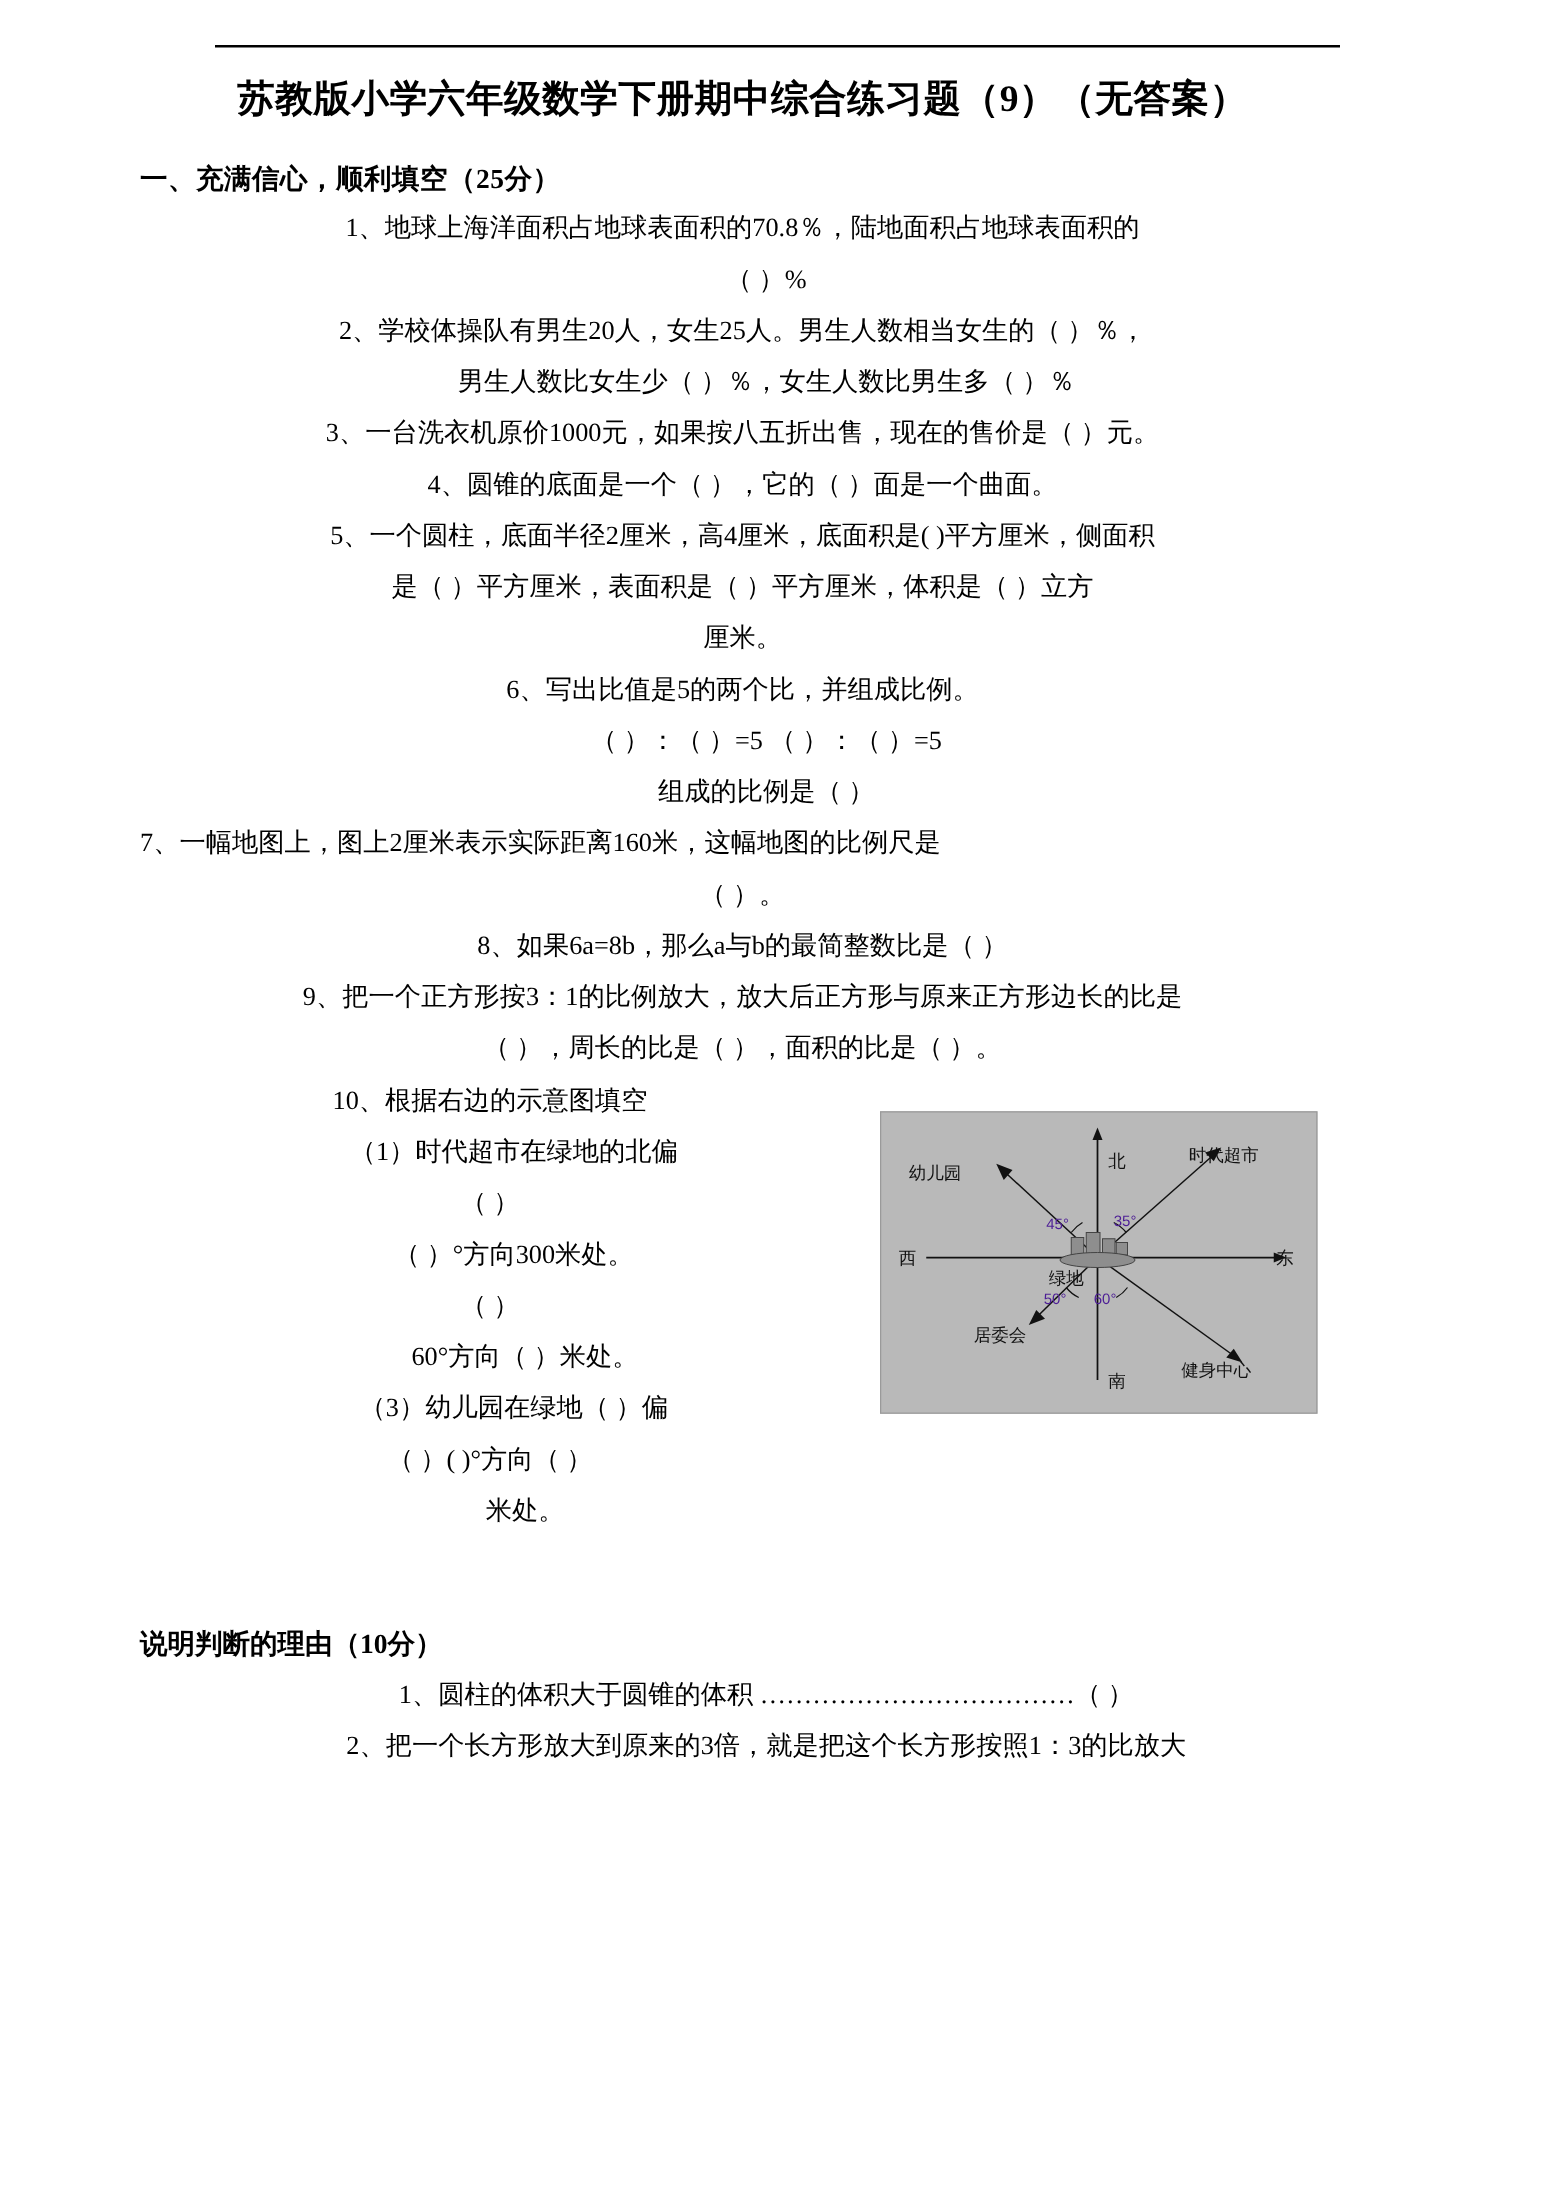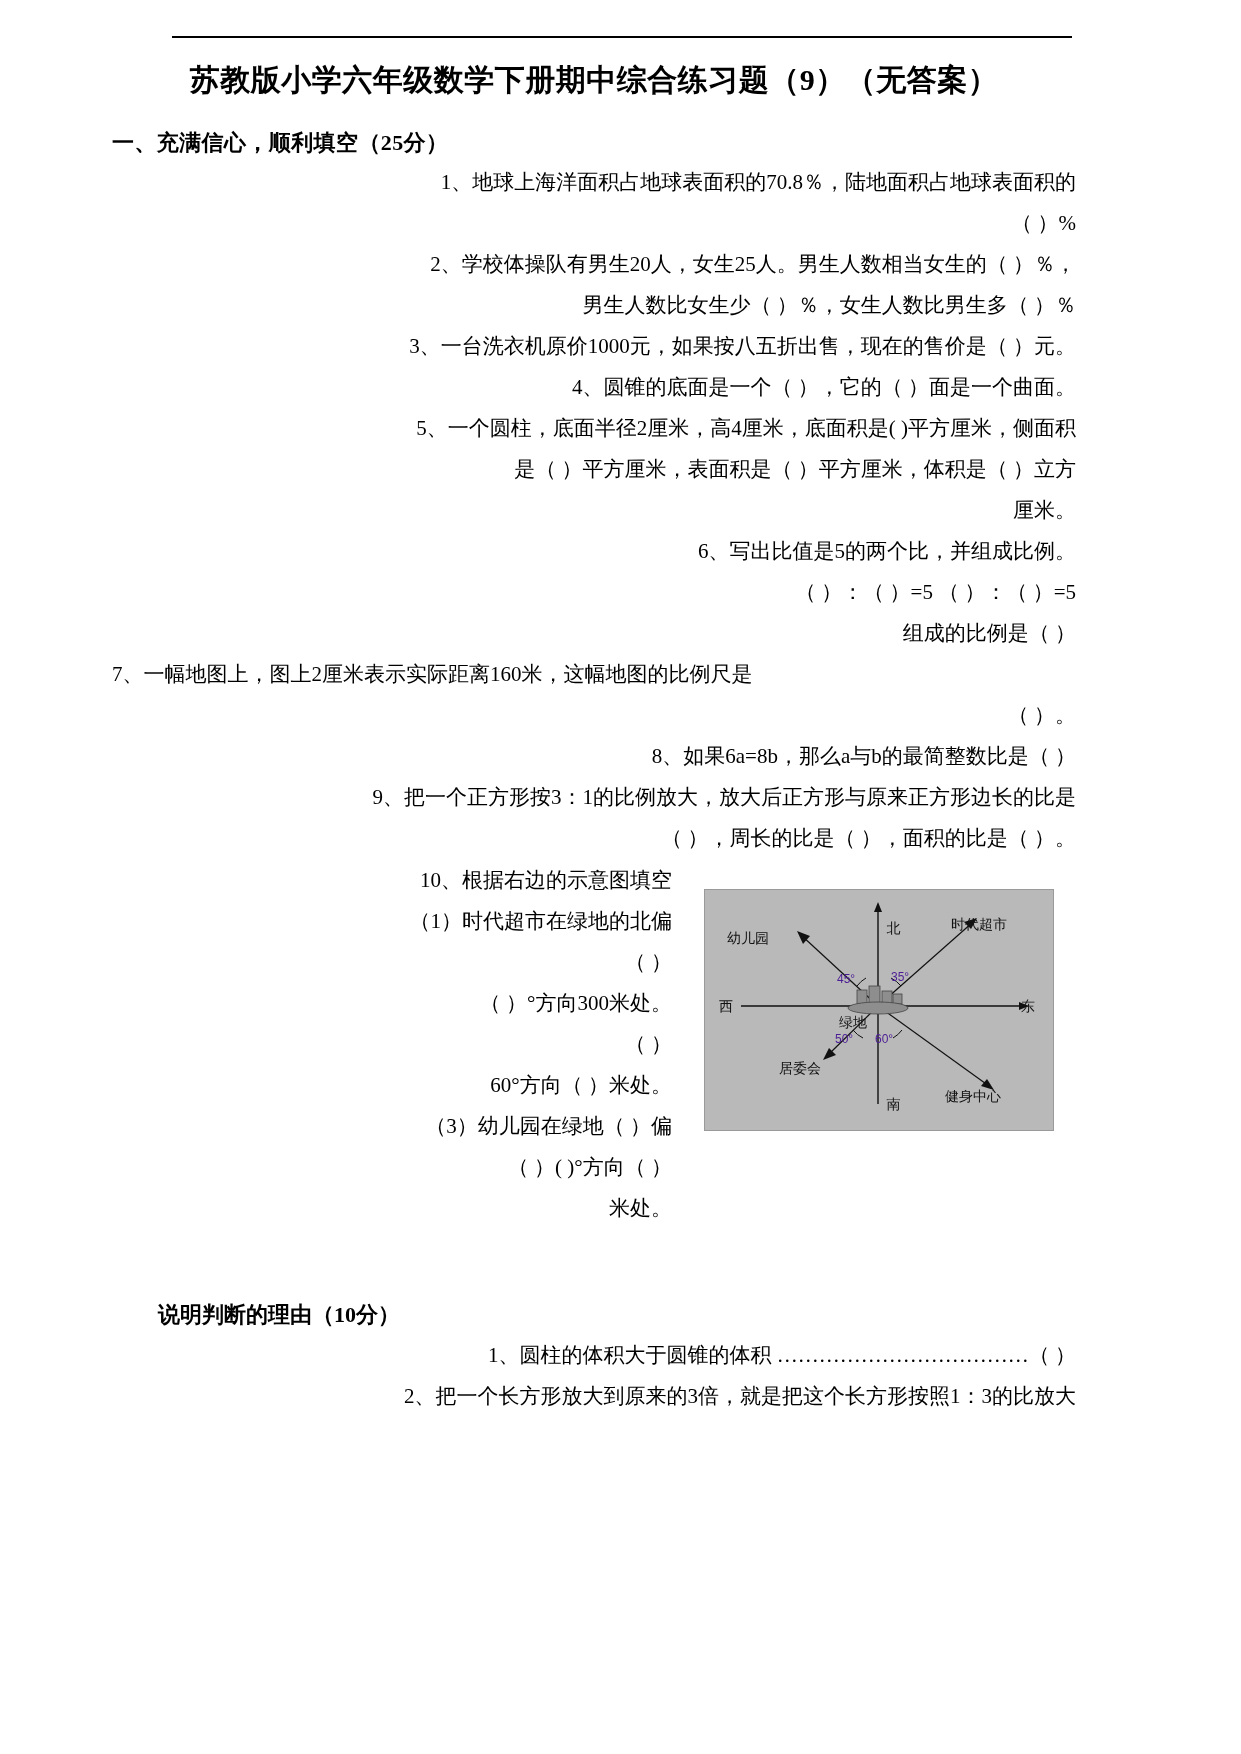--- a/index.html
+++ b/index.html
@@ -43,21 +43,21 @@
     font-size: 22px;
     font-weight: bold;
     margin-top: 26px;
     margin-bottom: 6px;
     letter-spacing: 0.4px;
   }
   .q {
     font-size: 21px;
     line-height: 1.62;
     margin: 7px 0;
-    text-align: right;
+    text-align: center;
   }
   .q.justify {
     text-align: justify;
     text-justify: inter-ideograph;
   }
   .indent1 { padding-left: 38px; }
   .indent2 { padding-left: 56px; }
   
   .q10-wrap {
     position: relative;
@@ -204,18 +204,18 @@
       <div class="q">（        ）</div>
       <div class="q indent2">60°方向（      ）米处。</div>
       <div class="q indent1">（3）幼儿园在绿地（            ）偏</div>
       <div class="q">（        ）(          )°方向（            ）</div>
       <div class="q indent2">米处。</div>
     </div>
   </div>
 
   <div class="spacer-big"></div>
 
-  <div class="sec2-head" style="margin-top:0;margin-left:46px;">说明判断的理由（10分）</div>
+  <div class="sec2-head" style="margin-top:0;">说明判断的理由（10分）</div>
 
   <div class="q indent1">1、圆柱的体积大于圆锥的体积 ………………………………（            ）</div>
   <div class="q indent1">2、把一个长方形放大到原来的3倍，就是把这个长方形按照1：3的比放大</div>
 
 </div>
 
 </body></html>

